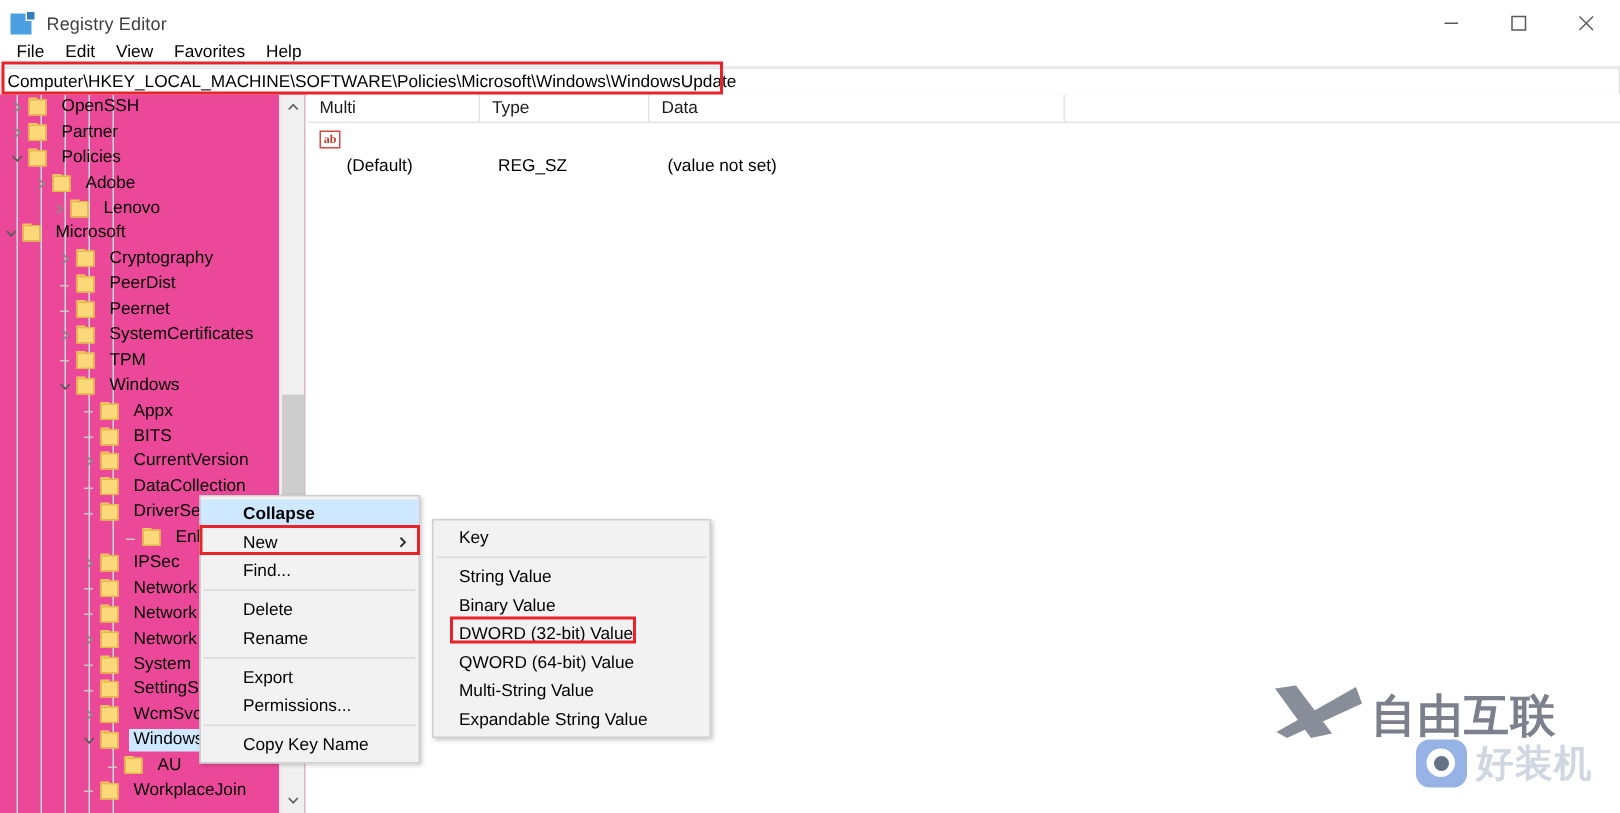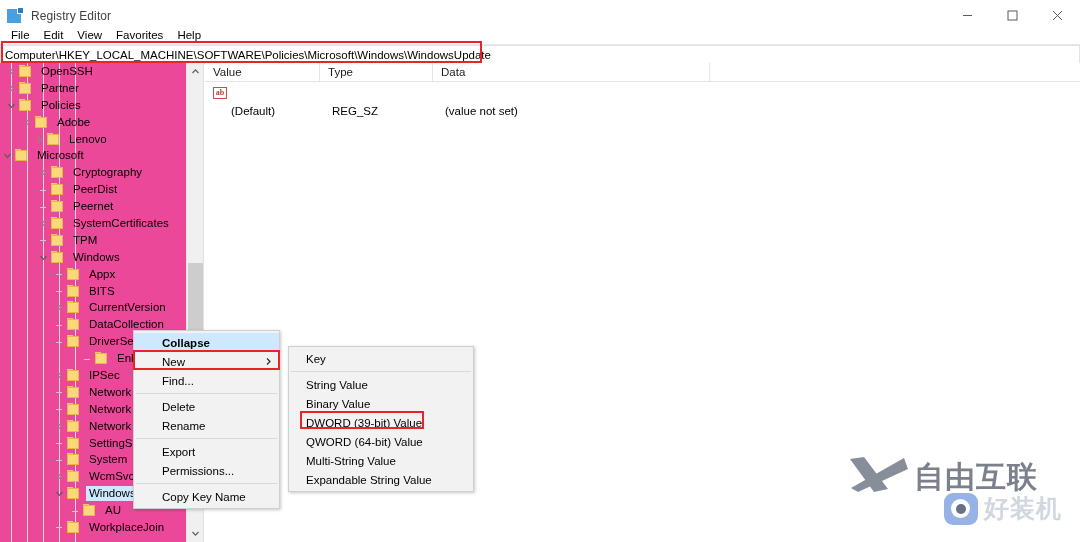--- a/index.html
+++ b/index.html
@@ -636,29 +636,29 @@
             <div class="fbody"></div>
           </div>
           <div class="label-box">Network</div>
         </div>
         <div class="tree-row" style="padding-left: 52px;">
           <div class="dash"></div>
           <div class="folder">
             <div class="ftab"></div>
             <div class="fbody"></div>
           </div>
+          <div class="label-box">System</div>
+        </div>
+        <div class="tree-row" style="padding-left: 52px;">
+          <div class="dash"></div>
+          <div class="folder">
+            <div class="ftab"></div>
+            <div class="fbody"></div>
+          </div>
           <div class="label-box">SettingS</div>
-        </div>
-        <div class="tree-row" style="padding-left: 52px;">
-          <div class="dash"></div>
-          <div class="folder">
-            <div class="ftab"></div>
-            <div class="fbody"></div>
-          </div>
-          <div class="label-box">System</div>
         </div>
         <div class="tree-row" style="padding-left: 52px;">
           <div class="chev">
             <svg width="9" height="9" viewBox="0 0 9 9">
               <polyline points="3,1.5 6.3,4.5 3,7.5" fill="none" stroke="#8a8a8a" stroke-width="1.2"></polyline>
             </svg>
           </div>
           <div class="folder">
             <div class="ftab"></div>
             <div class="fbody"></div>
@@ -704,21 +704,21 @@
       <div class="sb-arrow bottom">
         <svg width="9" height="9" viewBox="0 0 9 9">
             <polyline points="1.5,3 4.5,6.2 7.5,3" fill="none" stroke="#606060" stroke-width="1.2"></polyline>
           </svg>
       </div>
     </div>
   </div>
 
   <div class="pane-list">
     <div class="lv-header">
-      <div class="lv-col" style="width:115px;">Value</div>
+      <div class="lv-col" style="width:115px;">Multi</div>
       <div class="lv-col" style="width:113px;">Type</div>
       <div class="lv-col" style="width:277px;">Data</div>
     </div>
     <div class="lv-row">
       <div class="ab-icon">
         <div class="abbody"></div>
         <div class="abtext">ab</div>
       </div>
       <div class="cell" style="width:93px;padding-left:0;">(Default)</div>
       <div class="cell" style="width:113px;">REG_SZ</div>
@@ -767,21 +767,21 @@
         <span>Key</span>
       </div>
       <div class="ctx-sep"></div>
       <div class="ctx-item">
         <span>String Value</span>
       </div>
       <div class="ctx-item">
         <span>Binary Value</span>
       </div>
       <div class="ctx-item">
-        <span>DWORD (39-bit) Value</span>
+        <span>DWORD (32-bit) Value</span>
       </div>
       <div class="ctx-item">
         <span>QWORD (64-bit) Value</span>
       </div>
       <div class="ctx-item">
         <span>Multi-String Value</span>
       </div>
       <div class="ctx-item">
         <span>Expandable String Value</span>
       </div>

